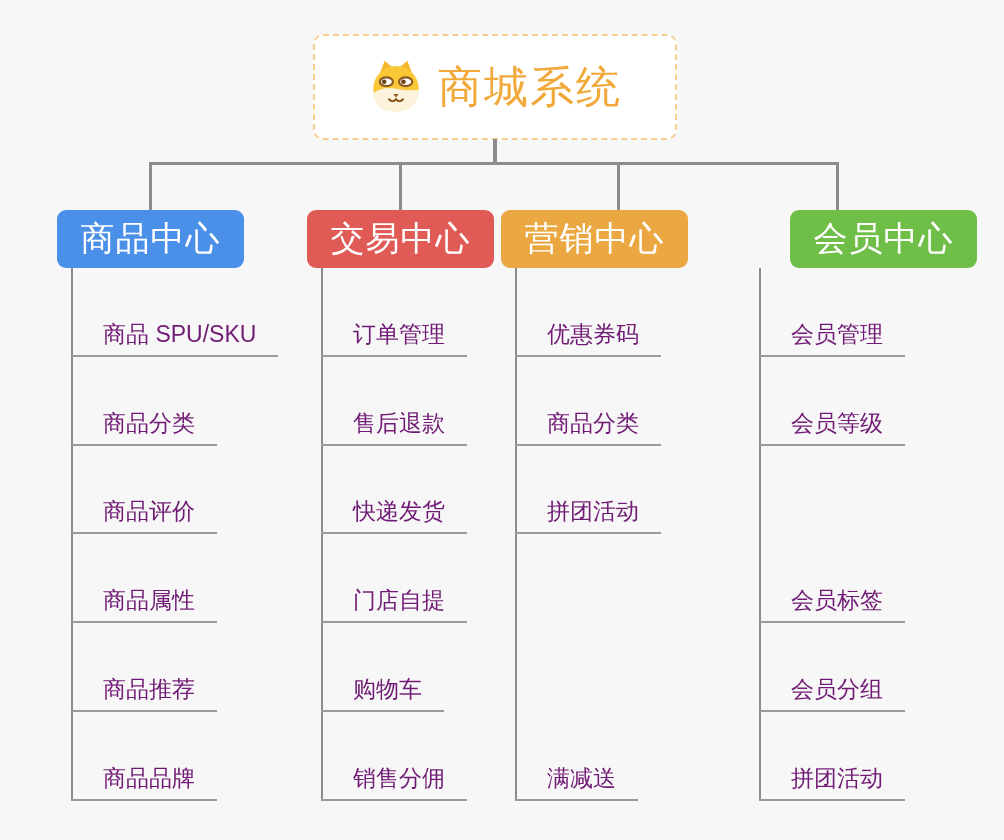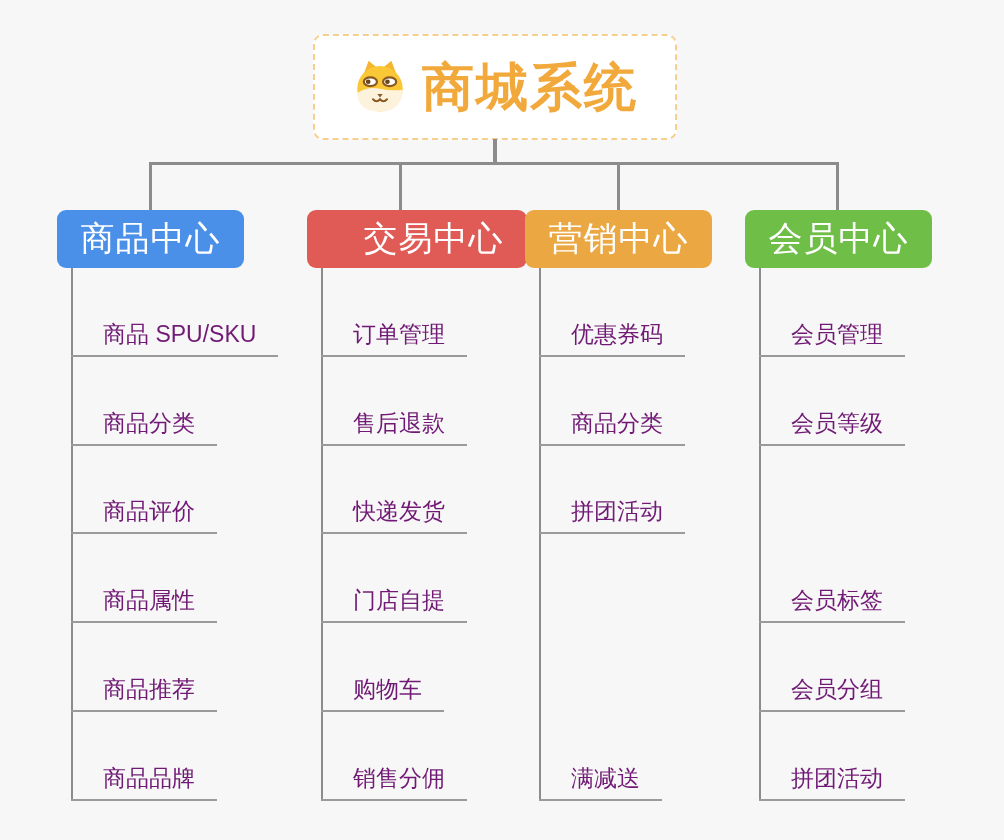--- a/index.html
+++ b/index.html
@@ -10,33 +10,33 @@
   }
   .canvas{position:relative;width:1004px;height:840px;overflow:hidden;background:#f7f7f7;}
 
   
   .root-node{
     position:absolute;left:313px;top:34px;width:364px;height:106px;
     box-sizing:border-box;background:#ffffff;
     border:2px dashed #f6ce8d;border-radius:10px;
     display:flex;align-items:center;justify-content:center;gap:14px;
   }
-  .root-title{color:#f2a93c;font-size:52px;font-weight:700;letter-spacing:2px;line-height:1;}
+  .root-title{color:#f2a93c;font-size:44px;font-weight:400;letter-spacing:2px;line-height:1;}
   .dog-icon{display:flex;align-items:center;}
 
   
   .line{position:absolute;background:#8c8c8c;}
   .root-stub{left:493px;top:139px;width:4px;height:25px;}
   .rail{left:149px;top:162px;width:690px;height:3px;}
   .drop{top:164px;width:3px;height:46px;}
   .drop-1{left:149px}.drop-2{left:399px}.drop-3{left:617px}.drop-4{left:836px}
 
   
   .branch{position:absolute;top:210px;width:250px;height:610px;}
-  .branch-1{left:57px}.branch-2{left:307px}.branch-3{left:525px}.branch-4{left:745px}
+  .branch-1{left:57px}.branch-2{left:307px}.branch-3{left:501px}.branch-4{left:745px}
   .branch-box{
     width:187px;height:58px;border-radius:9px;
     display:flex;align-items:center;justify-content:center;
     color:#ffffff;font-size:34px;letter-spacing:1px;
   }
   .spine{position:absolute;left:14px;top:58px;width:2px;height:531px;background:#8c8c8c;}
   .item{
     position:absolute;left:14px;
     font-size:23px;line-height:24px;color:#701a75;
     padding:0 22px 9px 32px;
@@ -82,21 +82,21 @@
     <div class="spine" style="background: rgb(140, 140, 140);"></div>
     <div class="item i-1">商品 SPU/SKU</div>
     <div class="item i-2">商品分类</div>
     <div class="item i-3">商品评价</div>
     <div class="item i-4">商品属性</div>
     <div class="item i-5">商品推荐</div>
     <div class="item i-6">商品品牌</div>
   </div>
 
   <div class="branch branch-2">
-    <div class="branch-box" style="background: rgb(224, 91, 86); padding-left: 33px;">
+    <div class="branch-box" style="background: rgb(224, 91, 86);">
       <span>交易中心</span>
     </div>
     <div class="spine" style="background: rgb(140, 140, 140);"></div>
     <div class="item i-1">订单管理</div>
     <div class="item i-2">售后退款</div>
     <div class="item i-3">快递发货</div>
     <div class="item i-4">门店自提</div>
     <div class="item i-5">购物车</div>
     <div class="item i-6">销售分佣</div>
   </div>
@@ -106,21 +106,21 @@
       <span>营销中心</span>
     </div>
     <div class="spine" style="background: rgb(140, 140, 140);"></div>
     <div class="item i-1">优惠券码</div>
     <div class="item i-2">商品分类</div>
     <div class="item i-3">拼团活动</div>
     <div class="item i-6">满减送</div>
   </div>
 
   <div class="branch branch-4">
-    <div class="branch-box" style="background: rgb(111, 190, 72);">
+    <div class="branch-box" style="background: rgb(111, 190, 72); margin-left: 45px;">
       <span>会员中心</span>
     </div>
     <div class="spine" style="background: rgb(140, 140, 140);"></div>
     <div class="item i-1">会员管理</div>
     <div class="item i-2">会员等级</div>
     <div class="item i-4">会员标签</div>
     <div class="item i-5">会员分组</div>
     <div class="item i-6">拼团活动</div>
   </div>
 

